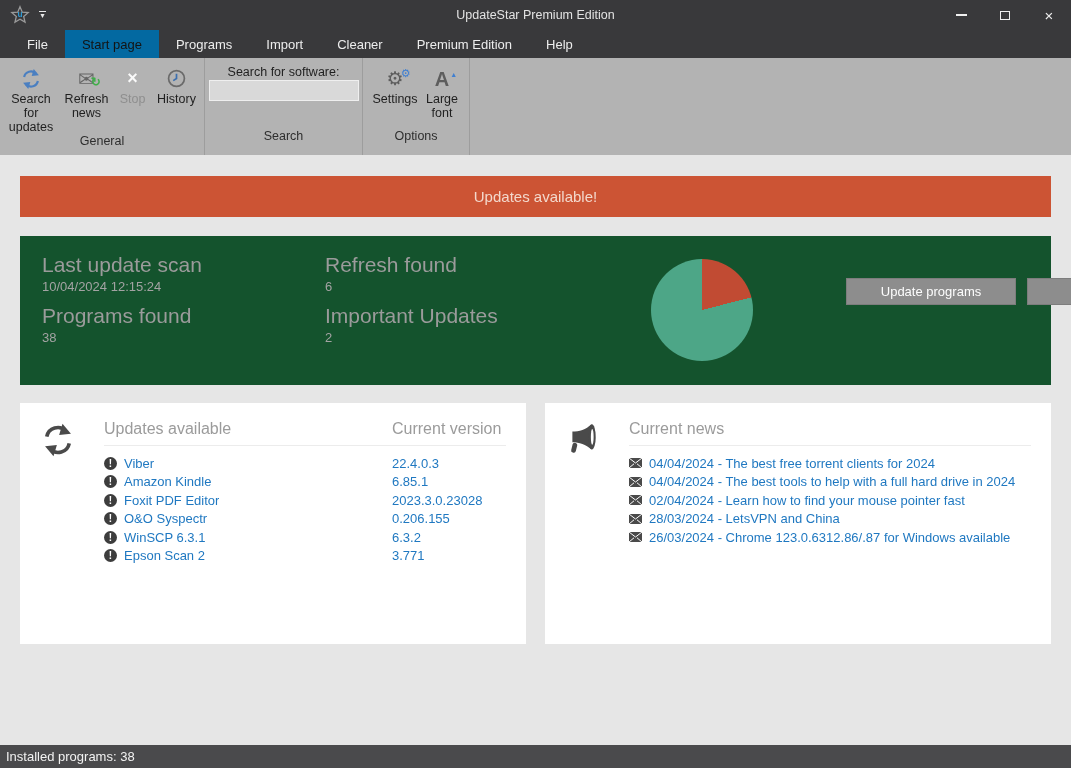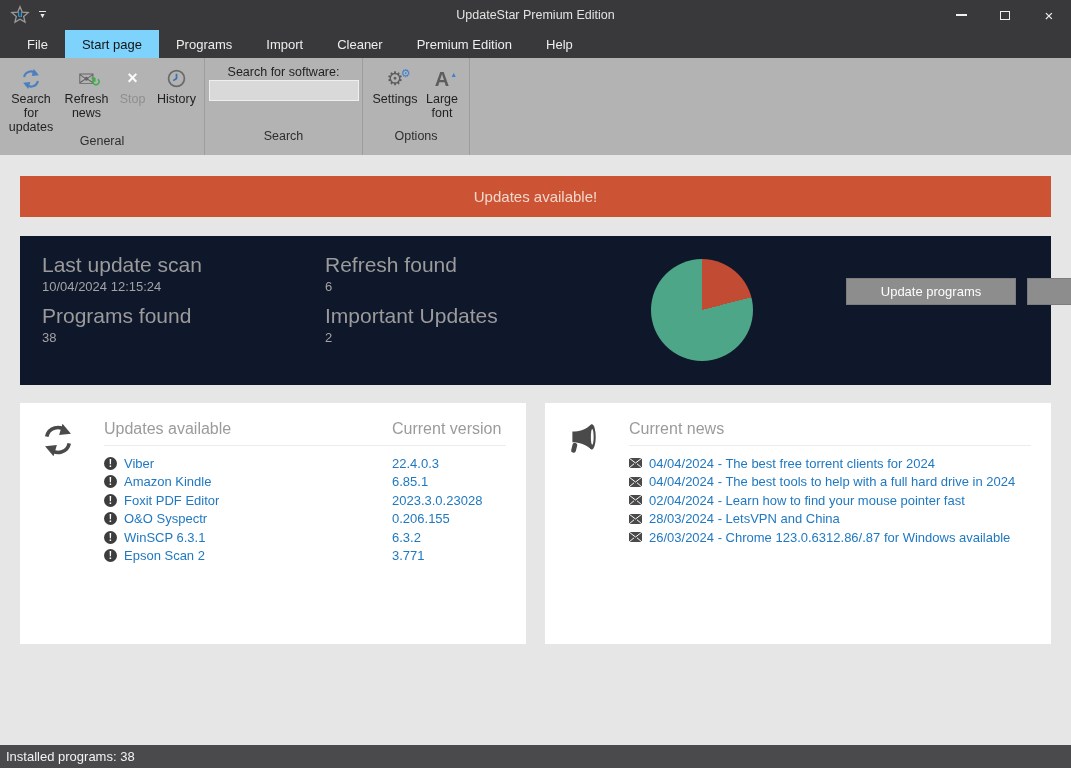--- a/index.html
+++ b/index.html
@@ -15,21 +15,21 @@
   .tb-title { flex:1; text-align:center; font-size:12.5px; color:#e3e3e3; }
   .tb-controls { display:flex; width:220px; justify-content:flex-end; }
   .tb-btn { width:44px; height:30px; display:flex; align-items:center; justify-content:center; color:#f0f0f0; }
   .glyph-min { width:11px; height:1.6px; background:#f0f0f0; display:inline-block; }
   .glyph-max { width:10px; height:9px; border:1.6px solid #f0f0f0; display:inline-block; }
   .glyph-close { font-size:15px; line-height:15px; }
 
   
   .menubar { height:28px; background:#39393b; display:flex; align-items:stretch; padding-left:10px; }
   .menu-tab { font-size:13px; color:#ededed; padding:0 17px; display:flex; align-items:center; cursor:default; }
-  .menu-tab.active { background:#7dd3fc; color:#141414; }
+  .menu-tab.active { background:#0369a1; color:#141414; }
 
   
   .ribbon { height:97px; background:#b3b3b3; display:flex; }
   .rb-group { display:flex; flex-direction:column; border-right:1px solid #9d9d9d; }
   .rb-group .rb-body { flex:1; display:flex; justify-content:center; }
   .rb-group .rb-caption { text-align:center; font-size:12.5px; color:#2e2e2e; padding-bottom:12px; }
   .rb-btn { width:52px; padding-top:7px; display:flex; flex-direction:column; align-items:center; text-align:center; cursor:default; }
   .rb-btn .ic { height:27px; display:flex; align-items:center; justify-content:center; position:relative; }
   .rb-btn .lbl { font-size:12.5px; line-height:14px; color:#1f1f1f; }
   .rb-btn.disabled .lbl { color:#8f8f8f; }
@@ -47,21 +47,21 @@
   .bigA .mini-up { position:absolute; right:-8px; top:-4px; font-size:7px; color:#3f7fd1; }
   .search-fieldwrap { padding-top:7px; display:flex; flex-direction:column; align-items:center; gap:1px; }
   .search-fieldwrap label { font-size:12.5px; color:#1f1f1f; }
   .search-input { width:150px; height:21px; background:#d9d9d9; border:1px solid #efefef; outline:none; font-size:12px; padding:0 4px; }
 
   
   .content { height:590px; }
   .banner { margin:21px 20px 0 20px; height:41px; background:#cc5434; display:flex; align-items:center; justify-content:center; }
   .banner span { color:#f3d8cc; font-size:15px; }
 
-  .summary { margin:19px 20px 0 20px; height:149px; background:#0f172a; display:flex; padding:16px 0 0 22px; }
+  .summary { margin:19px 20px 0 20px; height:149px; background:#14532d; display:flex; padding:16px 0 0 22px; }
   .stats { display:grid; grid-template-columns:283px 283px; grid-row-gap:9px; align-content:start; }
   .stat-label { font-size:21px; color:#9b9b9b; font-weight:300; line-height:26px; }
   .stat-value { font-size:13px; color:#a3a3a3; margin-top:1px; }
   .pie { width:102px; height:102px; border-radius:50%; margin-left:43px; margin-top:7px; flex:0 0 auto; }
   .actions { margin-left:93px; padding-top:26px; display:flex; flex-direction:row; gap:11px; }
   .action-btn { width:170px; height:27px; background:#8d8d8d; border:1px solid #7d7d7d; color:#fdfdfd; font-size:13px; font-family:"Liberation Sans", sans-serif; cursor:default; }
 
   .panels { margin:18px 20px 0 20px; display:flex; gap:19px; }
   .panel { flex:1; height:241px; background:#fff; display:flex; padding:17px 20px 0 20px; }
   .panel-icon-col { width:64px; flex:0 0 auto; padding-top:2px; }

